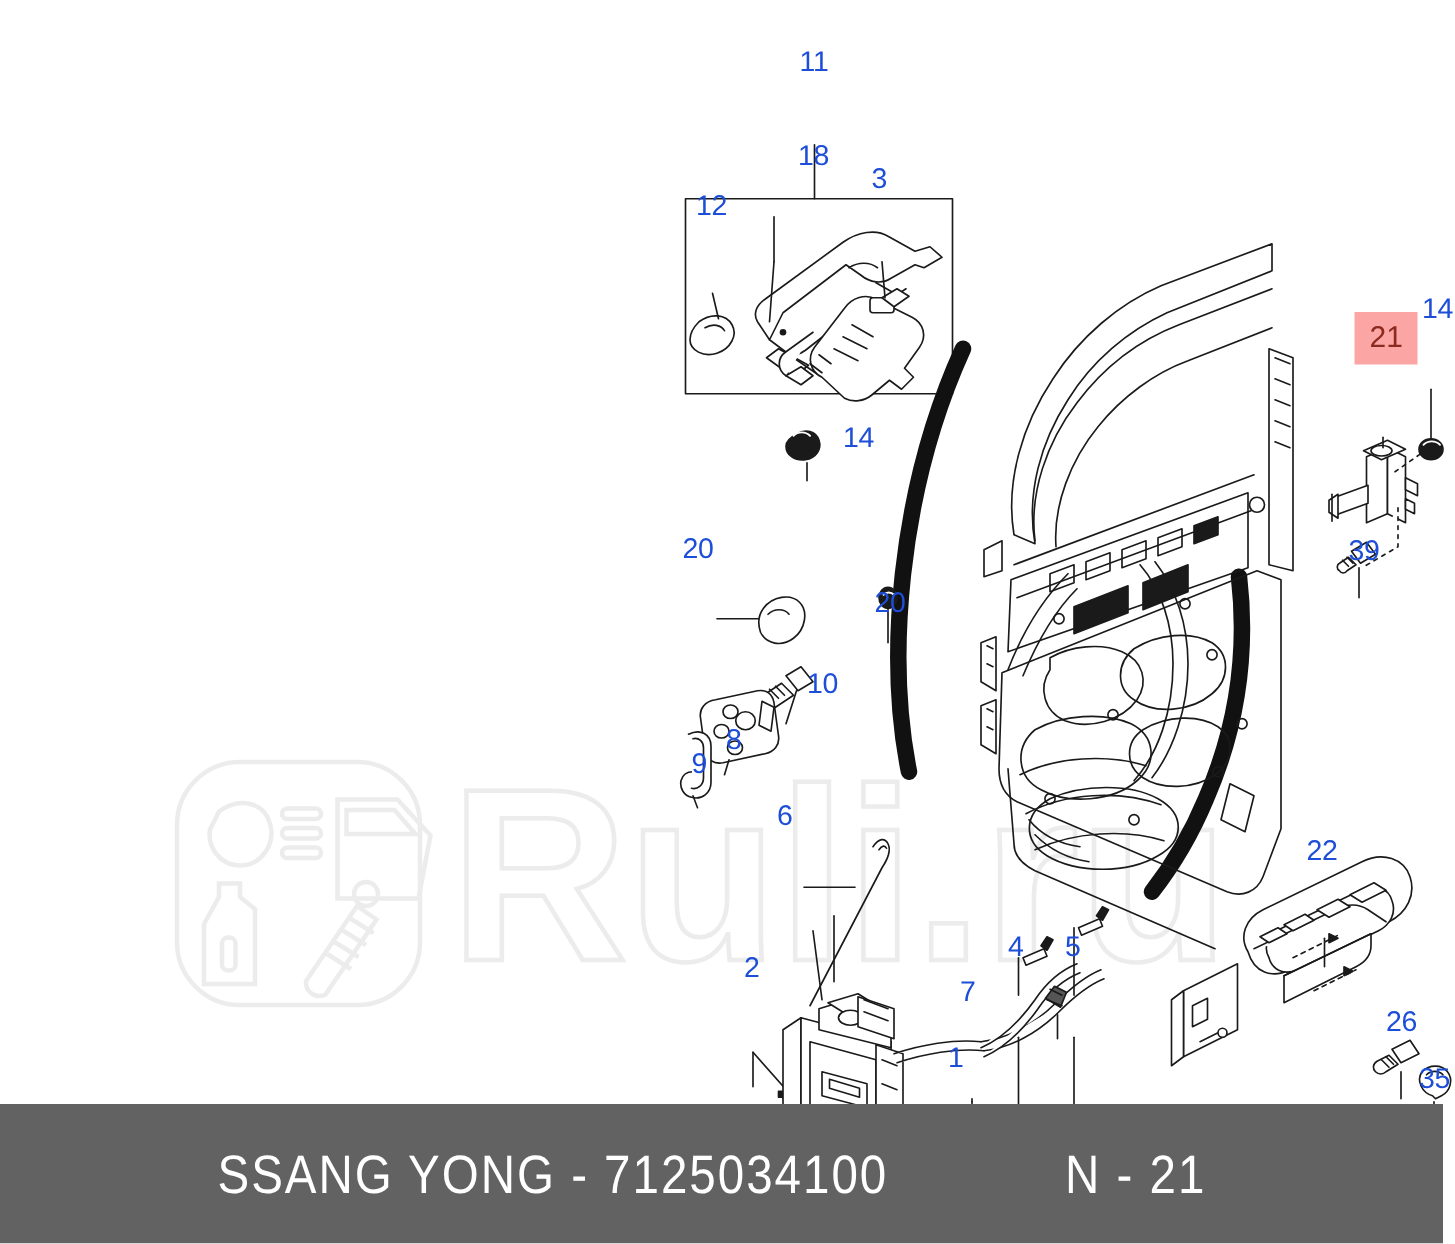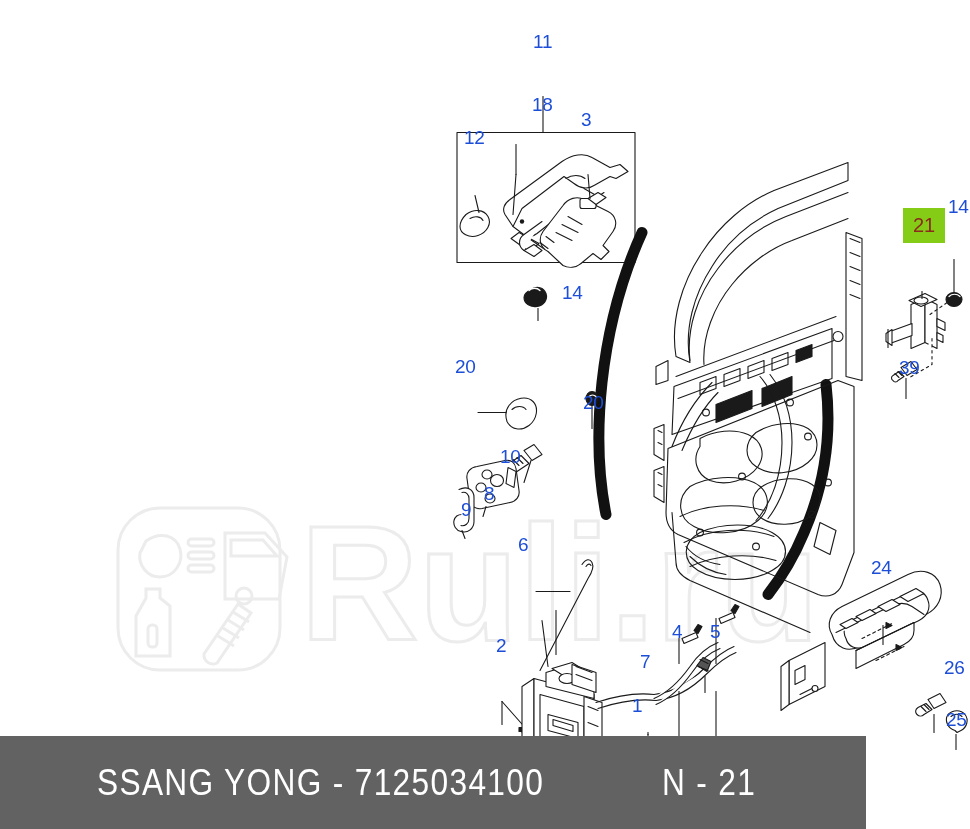--- a/index.html
+++ b/index.html
@@ -32,34 +32,34 @@
     font-family: Liberation Sans, sans-serif;
     font-size: 19px;
     color: #1d4ed8;
     line-height: 1;
     white-space: nowrap;
     letter-spacing: -0.2px;
   }
   
   .callout-highlight {
     position: absolute;
-    background: #84cc16;
+    background: #fca5a5;
     color: #8c2a1d;
     font-size: 20px;
     line-height: 1;
     padding: 7px 10px 8px 10px;
     font-family: "Liberation Sans", sans-serif;
     white-space: nowrap;
   }
   
   #footer-bar {
     position: absolute;
     left: 0;
     top: 736px;
-    width: 866px;
+    width: 962px;
     height: 93px;
     background: #636262;
     display: flex;
     align-items: center;
     justify-content: center;
   }
   #footer-inner {
     display: flex;
     align-items: baseline;
     color: #ffffff;
@@ -417,32 +417,32 @@
   <div class="callout" style="left:581px; top:110px;">3</div>
   <div class="callout" style="left:464px; top:128px;">12</div>
   <div class="callout" style="left:562px; top:283px;">14</div>
   <div class="callout" style="left:948px; top:197px;">14</div>
 
   <div class="callout-highlight" style="left:903px; top:208px;">21</div>
 
   <div class="callout" style="left:899px; top:358px;">39</div>
   <div class="callout" style="left:455px; top:357px;">20</div>
   <div class="callout" style="left:583px; top:393px;">20</div>
-  <div class="callout" style="left:500px; top:447px;">10</div>
+  <div class="callout" style="left:538px; top:447px;">10</div>
   <div class="callout" style="left:484px; top:484px;">8</div>
   <div class="callout" style="left:461px; top:500px;">9</div>
   <div class="callout" style="left:518px; top:535px;">6</div>
   <div class="callout" style="left:496px; top:636px;">2</div>
   <div class="callout" style="left:640px; top:652px;">7</div>
   <div class="callout" style="left:672px; top:622px;">4</div>
   <div class="callout" style="left:710px; top:622px;">5</div>
   <div class="callout" style="left:632px; top:696px;">1</div>
-  <div class="callout" style="left:871px; top:558px;">24</div>
-  <div class="callout" style="left:924px; top:658px;margin-left:20px;">26</div>
-  <div class="callout" style="left:946px; top:710px;">25</div>
+  <div class="callout" style="left:871px; top:558px;">22</div>
+  <div class="callout" style="left:924px; top:672px;">26</div>
+  <div class="callout" style="left:946px; top:710px;">35</div>
 
   <div id="footer-bar">
     <div id="footer-inner">
       <span id="footer-title">SSANG YONG - 7125034100</span>
       <span style="display:inline-block;width:52px"></span>
       <span id="footer-page">N - 21</span>
     </div>
   </div>
 
 </div>

